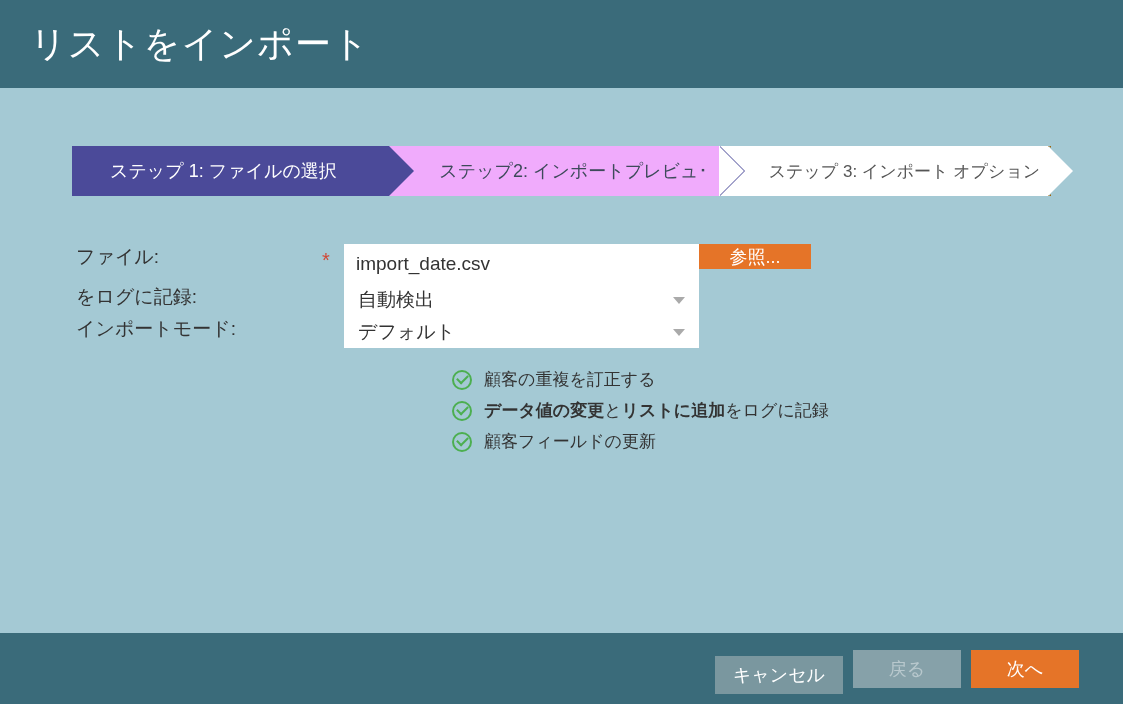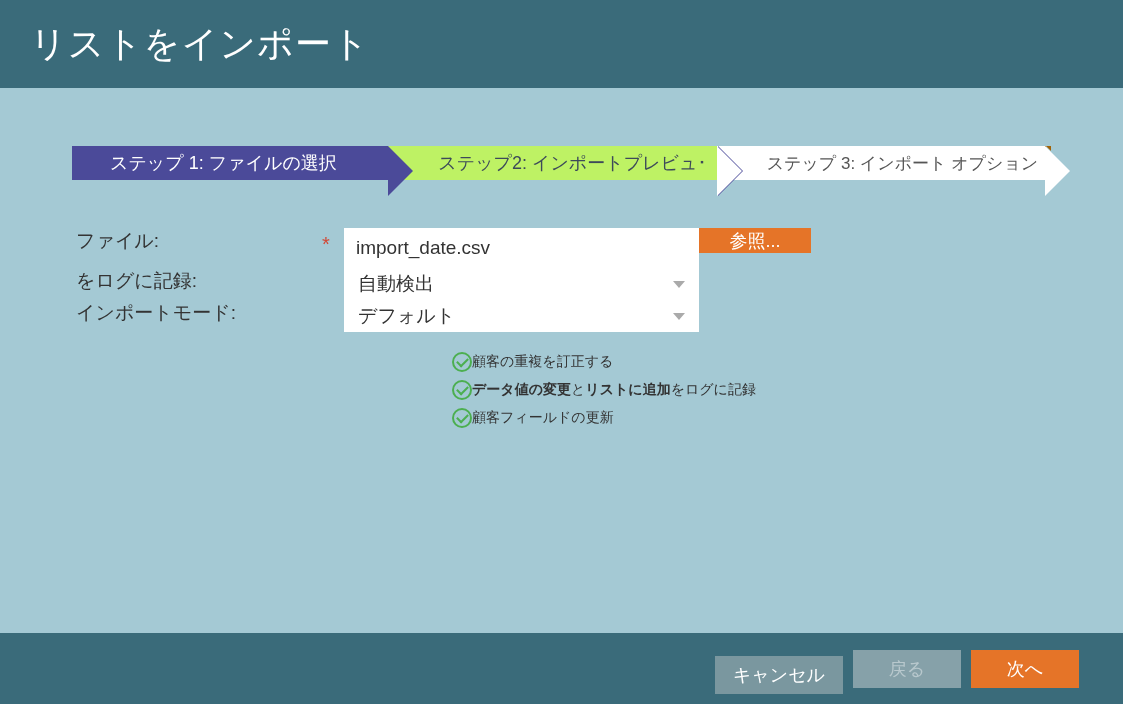--- a/index.html
+++ b/index.html
@@ -23,48 +23,48 @@
     font-weight: 400;
     letter-spacing: 1px;
   }
   .body-area {
     background: #a4c9d4;
     height: 545px;
     padding: 58px 72px 30px 72px;
   }
   .wizard {
     display: flex;
-    height: 34px;
+    height: 50px;
     margin-bottom: 48px;
   }
   .step {
     position: relative;
     flex: 1;
     display: flex;
     align-items: center;
     padding-left: 38px;
     font-size: 18px;
     color: #3d4a5a;
   }
   .step1 {
     background: #4b4a99;
     color: #fff;
     z-index: 3;
   }
   .step2 {
-    background: #bef264;
+    background: #f0abfc;
     z-index: 2;
     padding-left: 50px;
   }
   .step3 {
     background: #fff;
     z-index: 1;
     padding-left: 50px;
     color: #555;
-    border-right: 6px solid #a16207;
+    border-right: 3px solid #a16207;
   }
   .step::after {
     content: "";
     position: absolute;
     right: -25px;
     top: 0;
     width: 0;
     height: 0;
     border-top: 25px solid transparent;
     border-bottom: 25px solid transparent;
@@ -138,22 +138,22 @@
     border-right: 6px solid transparent;
     border-top: 7px solid #aaa;
   }
   .options {
     margin-left: 380px;
     margin-top: 20px;
   }
   .opt-row {
     display: flex;
     align-items: center;
-    gap: 0;
-    font-size: 14px;
+    gap: 12px;
+    font-size: 17px;
     color: #333;
     margin-bottom: 8px;
   }
   .check-icon {
     width: 20px; height: 20px;
     border-radius: 50%;
     border: 2px solid #4caf50;
     display: inline-flex;
     align-items: center;
     justify-content: center;

